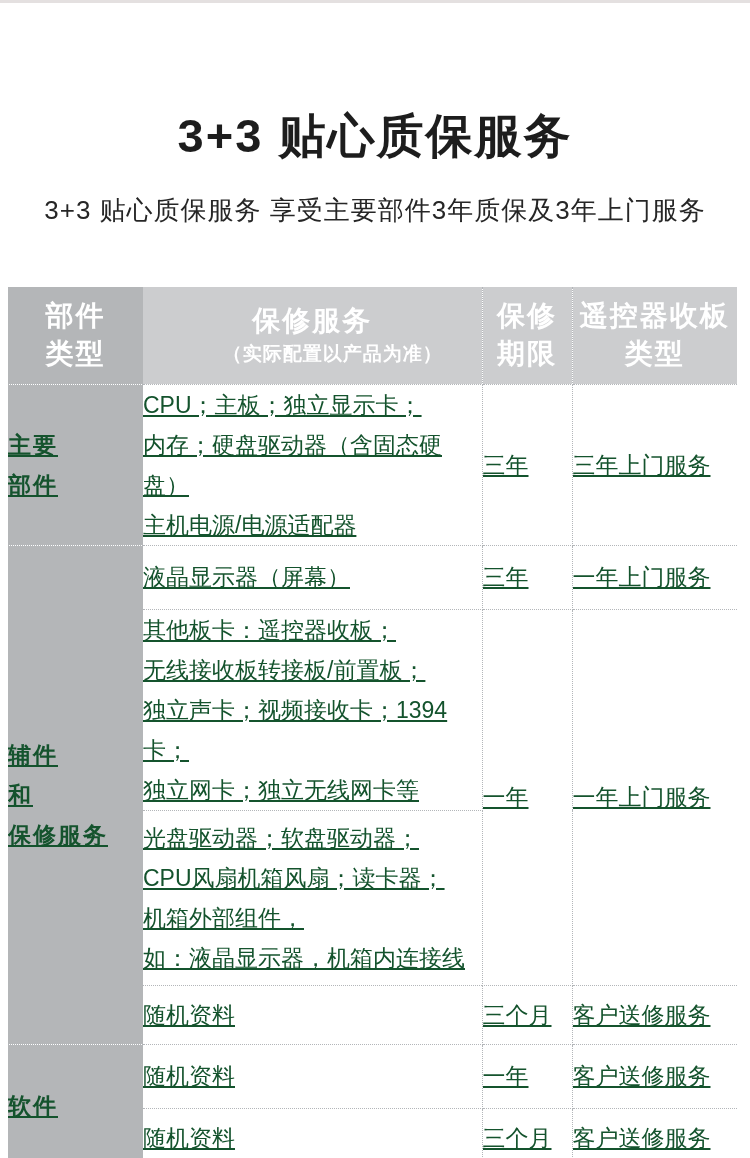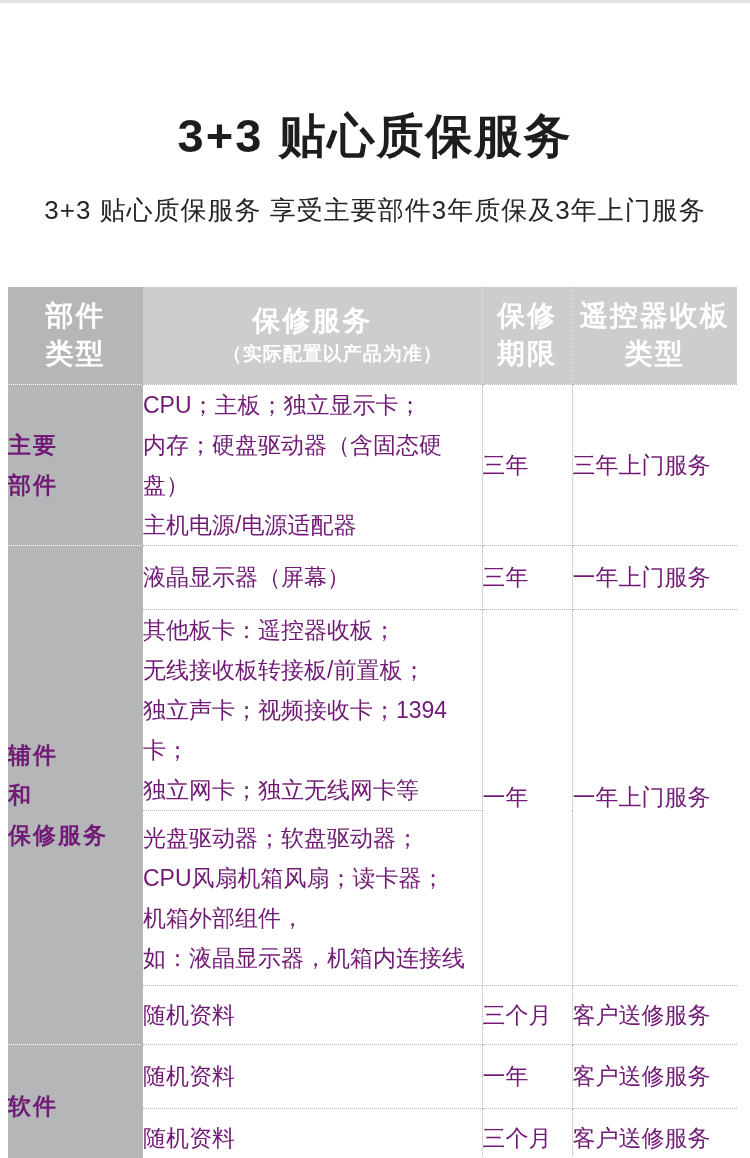--- a/index.html
+++ b/index.html
@@ -90,23 +90,24 @@
     font-size: 28px;
     line-height: 38px;
     letter-spacing: 2px;
     border-left: hidden !important;
     border-right: hidden !important;
   }
 
   
   .wtable td {
     background: #ffffff;
-    color: #701a75;
+    color: #14532d;
     font-size: 23px;
     line-height: 40px;
+    text-decoration: underline;
   }
 
   
   tr.rh > th { border-top: hidden; }
   .nor { border-right: hidden !important; }
   .nob { border-bottom: hidden !important; }
 </style>
 </head>
 <body>
 

